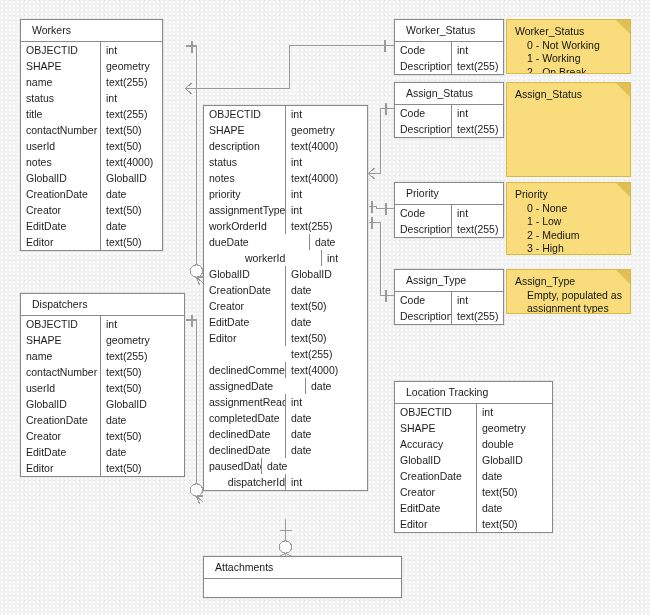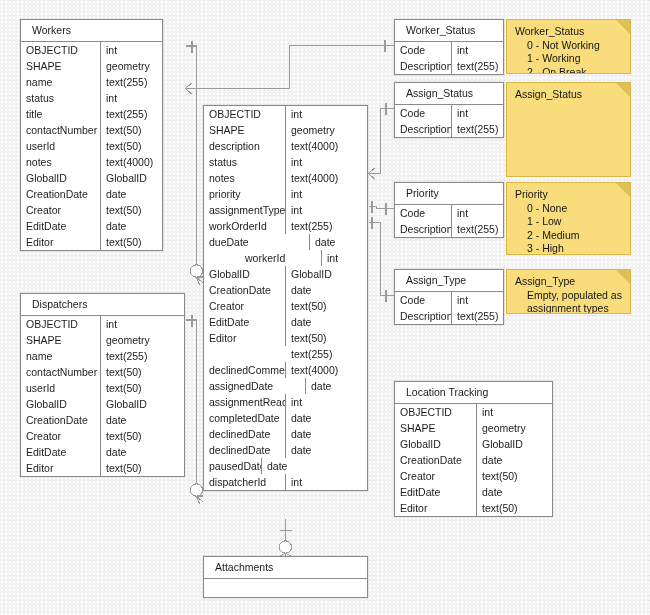--- a/index.html
+++ b/index.html
@@ -383,21 +383,21 @@
           </div>
           <div class="row">
             <span class="fname" style="width: 82px;">declinedDate</span>
             <span class="ftype">date</span>
           </div>
           <div class="row">
             <span class="fname" style="width: 58px;">pausedDate</span>
             <span class="ftype">date</span>
           </div>
           <div class="row">
-            <span class="fname" style="width: 82px;">dispatcherId</span>
+            <span class="fname" style="width: 82px; text-align: right;">dispatcherId</span>
             <span class="ftype">int</span>
           </div>
         </div>
       </div>
       <div class="entity" style="left: 394px; top: 19px; width: 110px;">
         <div class="title">Worker_Status</div>
         <div class="rows">
           <div class="row">
             <span class="fname" style="width: 57px;">Code</span>
             <span class="ftype">int</span>
@@ -452,20 +452,24 @@
         <div class="rows">
           <div class="row">
             <span class="fname" style="width: 82px;">OBJECTID</span>
             <span class="ftype">int</span>
           </div>
           <div class="row">
             <span class="fname" style="width: 82px;">SHAPE</span>
             <span class="ftype">geometry</span>
           </div>
           <div class="row">
+            <span class="fname" style="width: 82px;">Accuracy</span>
+            <span class="ftype">double</span>
+          </div>
+          <div class="row">
             <span class="fname" style="width: 82px;">GlobalID</span>
             <span class="ftype">GlobalID</span>
           </div>
           <div class="row">
             <span class="fname" style="width: 82px;">CreationDate</span>
             <span class="ftype">date</span>
           </div>
           <div class="row">
             <span class="fname" style="width: 82px;">Creator</span>
             <span class="ftype">text(50)</span>
@@ -473,21 +477,21 @@
           <div class="row">
             <span class="fname" style="width: 82px;">EditDate</span>
             <span class="ftype">date</span>
           </div>
           <div class="row">
             <span class="fname" style="width: 82px;">Editor</span>
             <span class="ftype">text(50)</span>
           </div>
         </div>
       </div>
-      <div class="entity empty-body" style="left: 203px; top: 556px; width: 165px;">
+      <div class="entity empty-body" style="left: 203px; top: 556px; width: 199px;">
         <div class="title">Attachments</div>
         <div class="rows"></div>
       </div>
     </div>
 
   <div id="note-layer">
       <div class="note" style="left: 506px; top: 19px; width: 125px; height: 55px;"><span class="fold"></span><div class="note-title">Worker_Status</div><div class="note-body">0 - Not Working
 1 - Working
 2 - On Break</div></div>
       <div class="note" style="left: 506px; top: 82px; width: 125px; height: 95px;"><span class="fold"></span><div class="note-title">Assign_Status</div></div>

